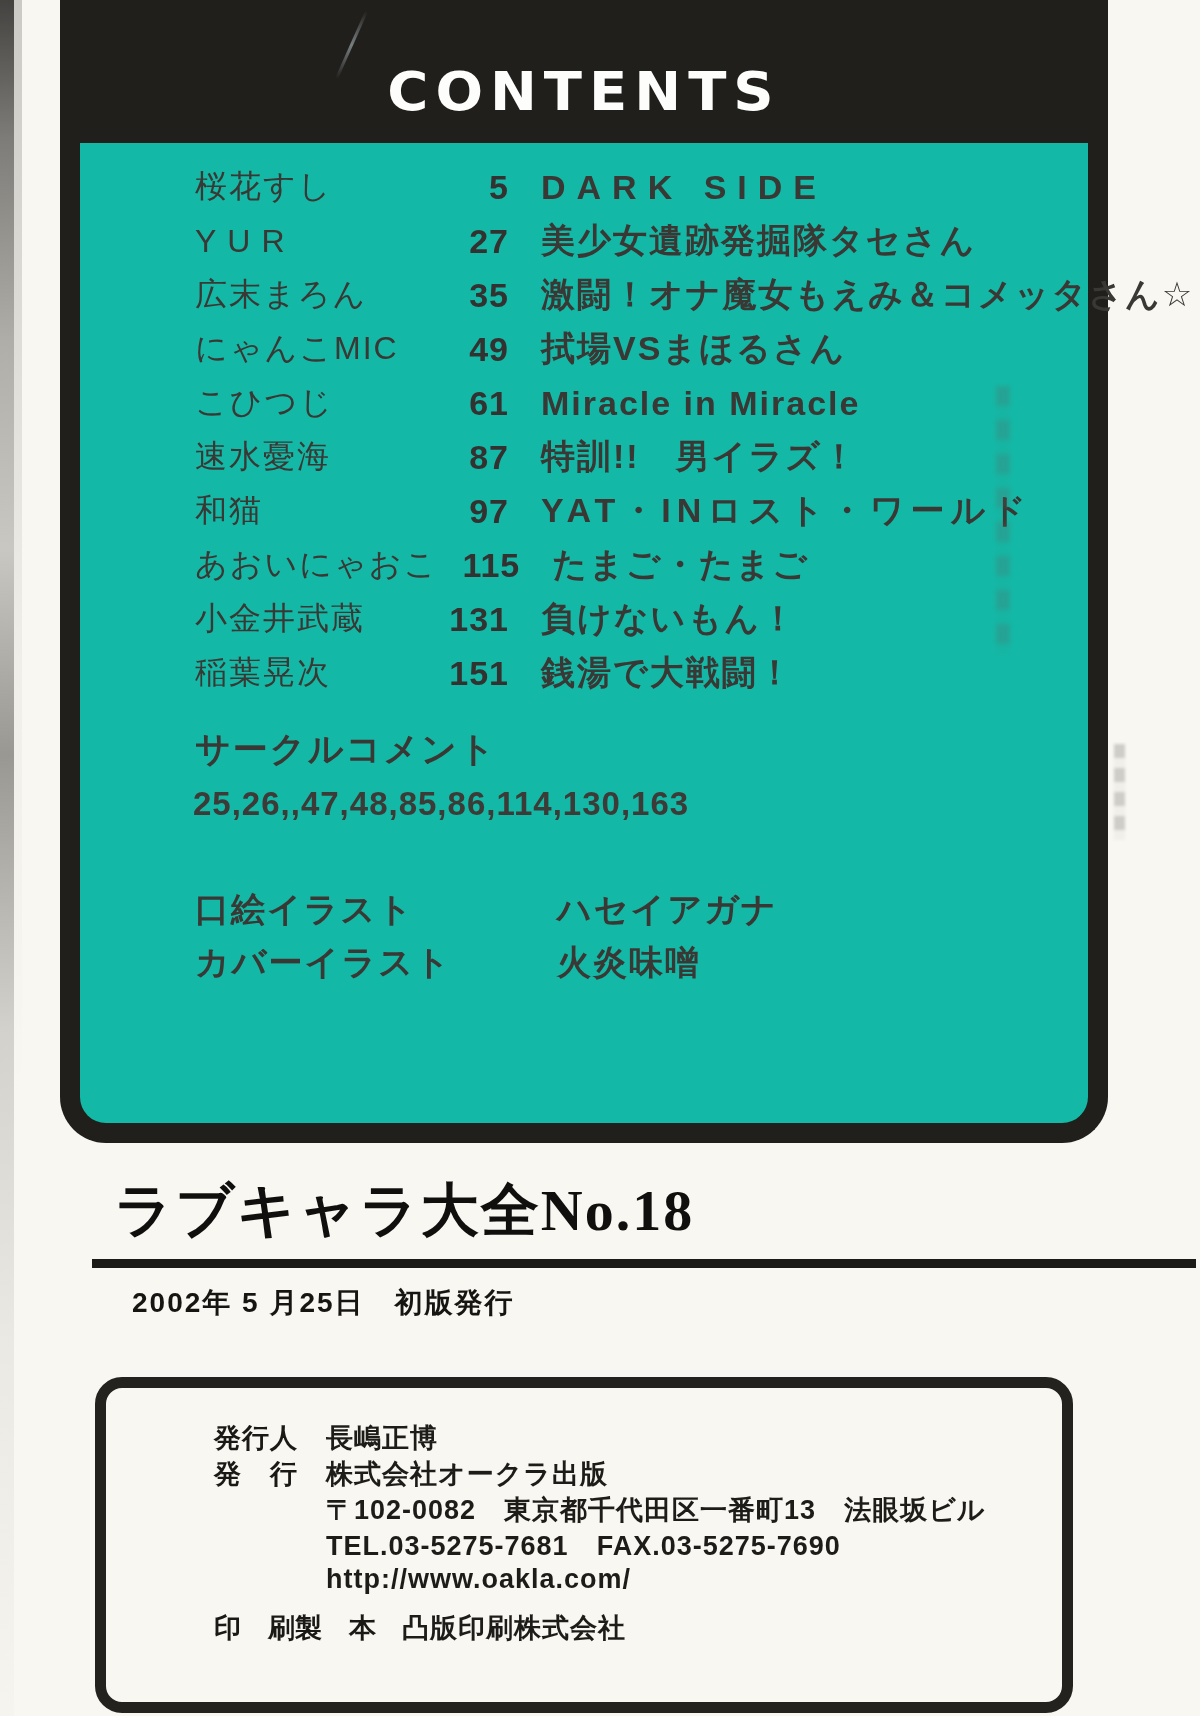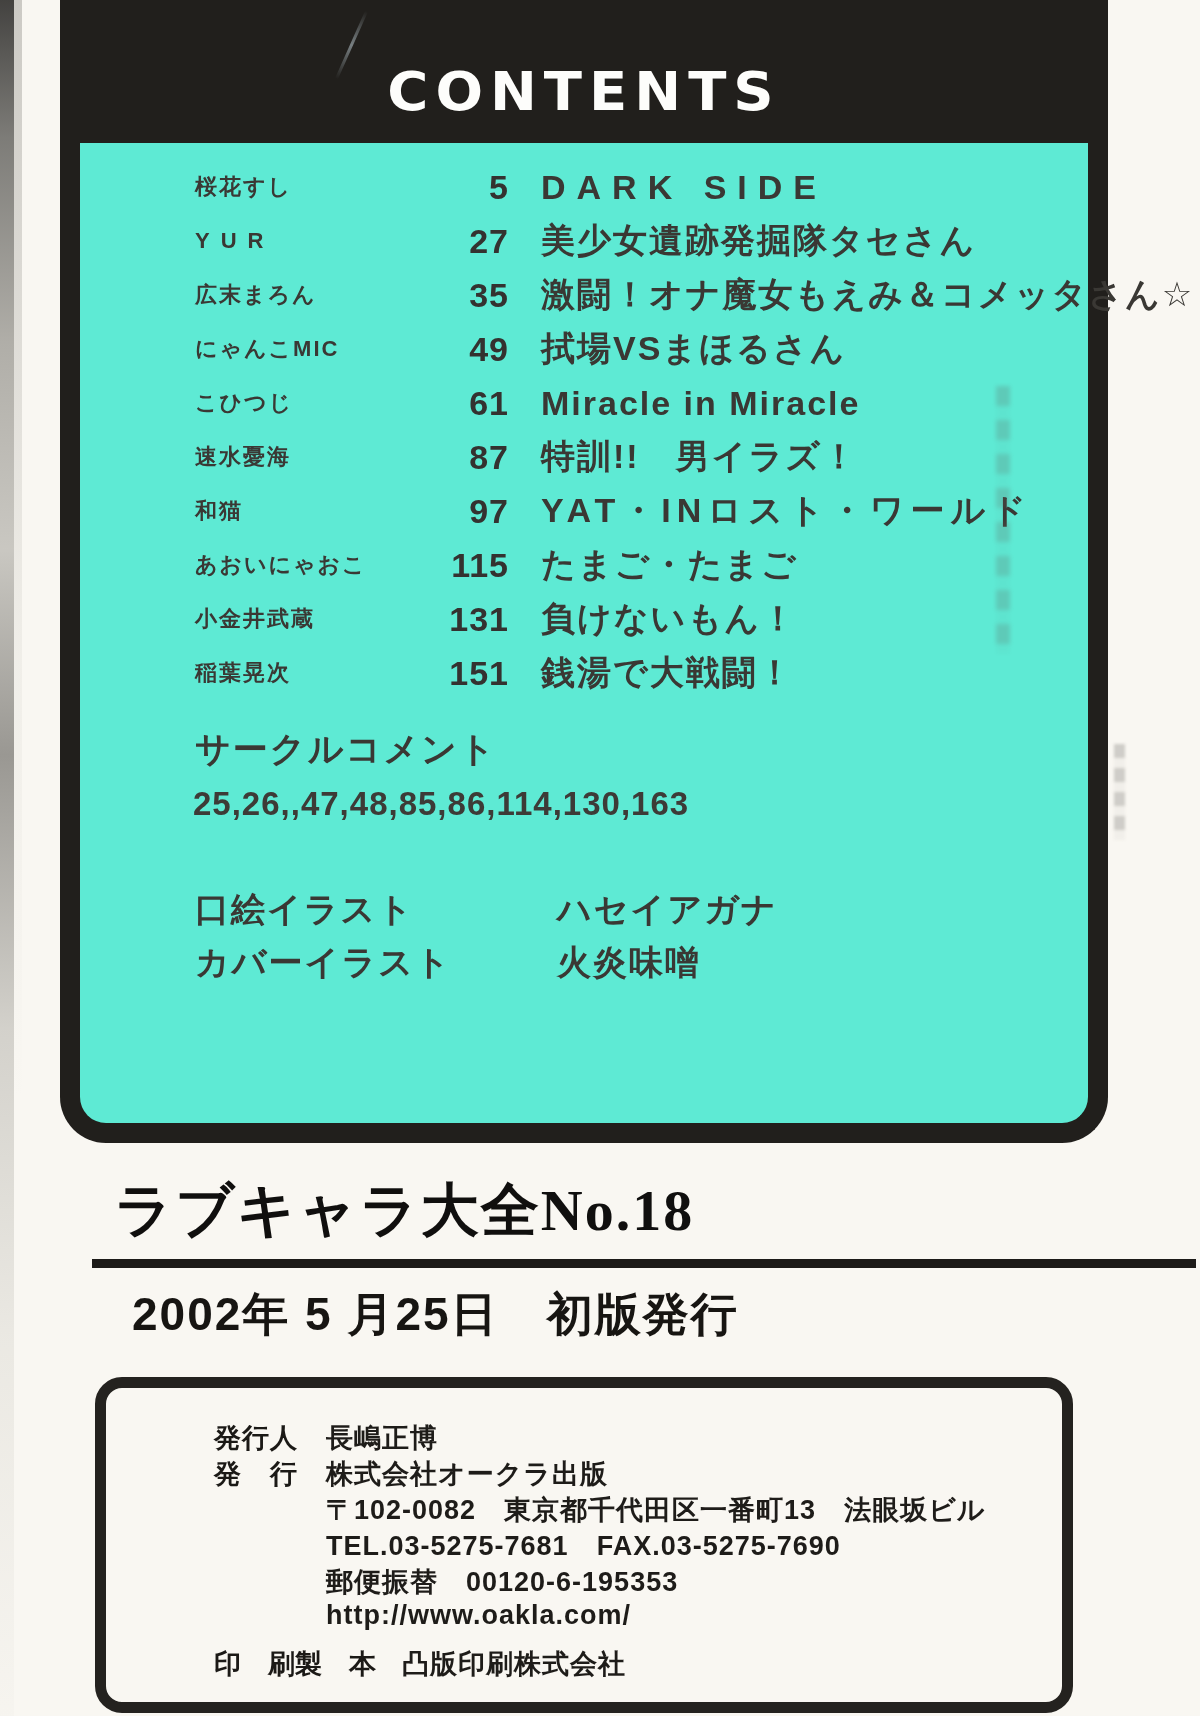--- a/index.html
+++ b/index.html
@@ -16,21 +16,21 @@
     opacity:.9;
   }
   .spine2{
     position:absolute;left:14px;top:0;width:8px;height:1100px;
     background:linear-gradient(180deg,rgba(120,118,112,.35),rgba(190,188,180,.15) 60%,rgba(250,248,243,0));
   }
 
   
   .contents-box{
     position:absolute;left:60px;top:0;width:1048px;height:1143px;
-    box-sizing:border-box;background:#5eead4;
+    box-sizing:border-box;background:#14b8a6;
     border:20px solid #211f1c;border-top:none;
     border-radius:0 0 46px 46px;
   }
   .band{
     position:absolute;left:0;top:0;right:0;height:143px;background:#211f1c;overflow:hidden;
   }
   .band .band-title{
     position:absolute;top:64px;left:0;right:0;text-align:center;
     color:#fdfdfb;font-size:56px;line-height:1;font-weight:800;
     letter-spacing:7px;font-family:"DejaVu Sans","Liberation Sans",sans-serif;
@@ -38,21 +38,21 @@
   }
   .band .scratch{
     position:absolute;left:270px;top:8px;width:3px;height:74px;
     background:linear-gradient(180deg,rgba(200,210,215,0),rgba(190,205,212,.55),rgba(200,210,215,0));
     transform:rotate(24deg);border-radius:2px;
   }
 
   .toc-rows{position:absolute;left:115px;top:160px;width:890px;}
   .toc-row{display:flex;align-items:center;height:54px;}
   .toc-row .artist{
-    flex:0 0 232px;font-size:22px;font-weight:700;color:#3a3834;letter-spacing:2px;white-space:nowrap;
+    flex:0 0 232px;font-size:32px;font-weight:400;color:#3a3834;letter-spacing:2px;white-space:nowrap;
   }
   .toc-row .pg{
     flex:0 0 82px;text-align:right;font-size:34px;font-weight:600;color:#343230;letter-spacing:1px;
   }
   .toc-row .title{
     margin-left:32px;font-size:34px;font-weight:600;color:#3a3834;letter-spacing:2px;white-space:nowrap;
   }
   .ls-wide{letter-spacing:11px !important;}
   .ls-mid{letter-spacing:6px !important;}
 
@@ -83,21 +83,21 @@
   .book-title{
     position:absolute;left:114px;top:1172px;
     font-family:"Liberation Serif","DejaVu Serif",serif;
     font-weight:700;font-size:58px;color:#100f0e;letter-spacing:2px;white-space:nowrap;
   }
   .title-rule{
     position:absolute;left:92px;top:1259px;width:1104px;height:9px;background:#1d1b18;
   }
   .print-date{
     position:absolute;left:132px;top:1284px;
-    font-size:46px;font-weight:700;color:#171512;letter-spacing:2px;white-space:nowrap;text-align:center;
+    font-size:28px;font-weight:700;color:#171512;letter-spacing:2px;white-space:nowrap;text-align:center;
   }
   .pub-box{
     position:absolute;left:95px;top:1377px;width:978px;height:336px;
     box-sizing:border-box;border:11px solid #24221f;border-radius:27px;background:transparent;
   }
   .pub-inner{position:absolute;left:108px;top:32px;right:20px;}
   .pub-row{display:flex;align-items:flex-start;min-height:36px;}
   .pub-label{flex:0 0 86px;font-size:27px;font-weight:700;color:#1b1916;letter-spacing:1px;white-space:nowrap;}
   .pub-gap{flex:0 0 26px;}
   .pub-value{font-size:27px;font-weight:600;color:#1e1c19;letter-spacing:1px;white-space:nowrap;}
@@ -210,25 +210,20 @@
       <span class="pub-value">〒102-0082　東京都千代田区一番町13　法眼坂ビル</span>
     </div>
     <div class="pub-row">
       <span class="pub-label"></span>
       <span class="pub-gap"></span>
       <span class="pub-value">TEL.03-5275-7681　FAX.03-5275-7690</span>
     </div>
     <div class="pub-row">
       <span class="pub-label"></span>
       <span class="pub-gap"></span>
-      <span class="pub-value">郵便振替　00120-6-195353</span>
-    </div>
-    <div class="pub-row">
-      <span class="pub-label"></span>
-      <span class="pub-gap"></span>
       <span class="pub-value">http://www.oakla.com/</span>
     </div>
     <div class="pub-row printing">
       <span class="print-labels">
         <span>印　刷</span>
         <span>製　本</span>
       </span>
       <span class="pub-gap"></span>
       <span class="pub-value">凸版印刷株式会社</span>
     </div>

